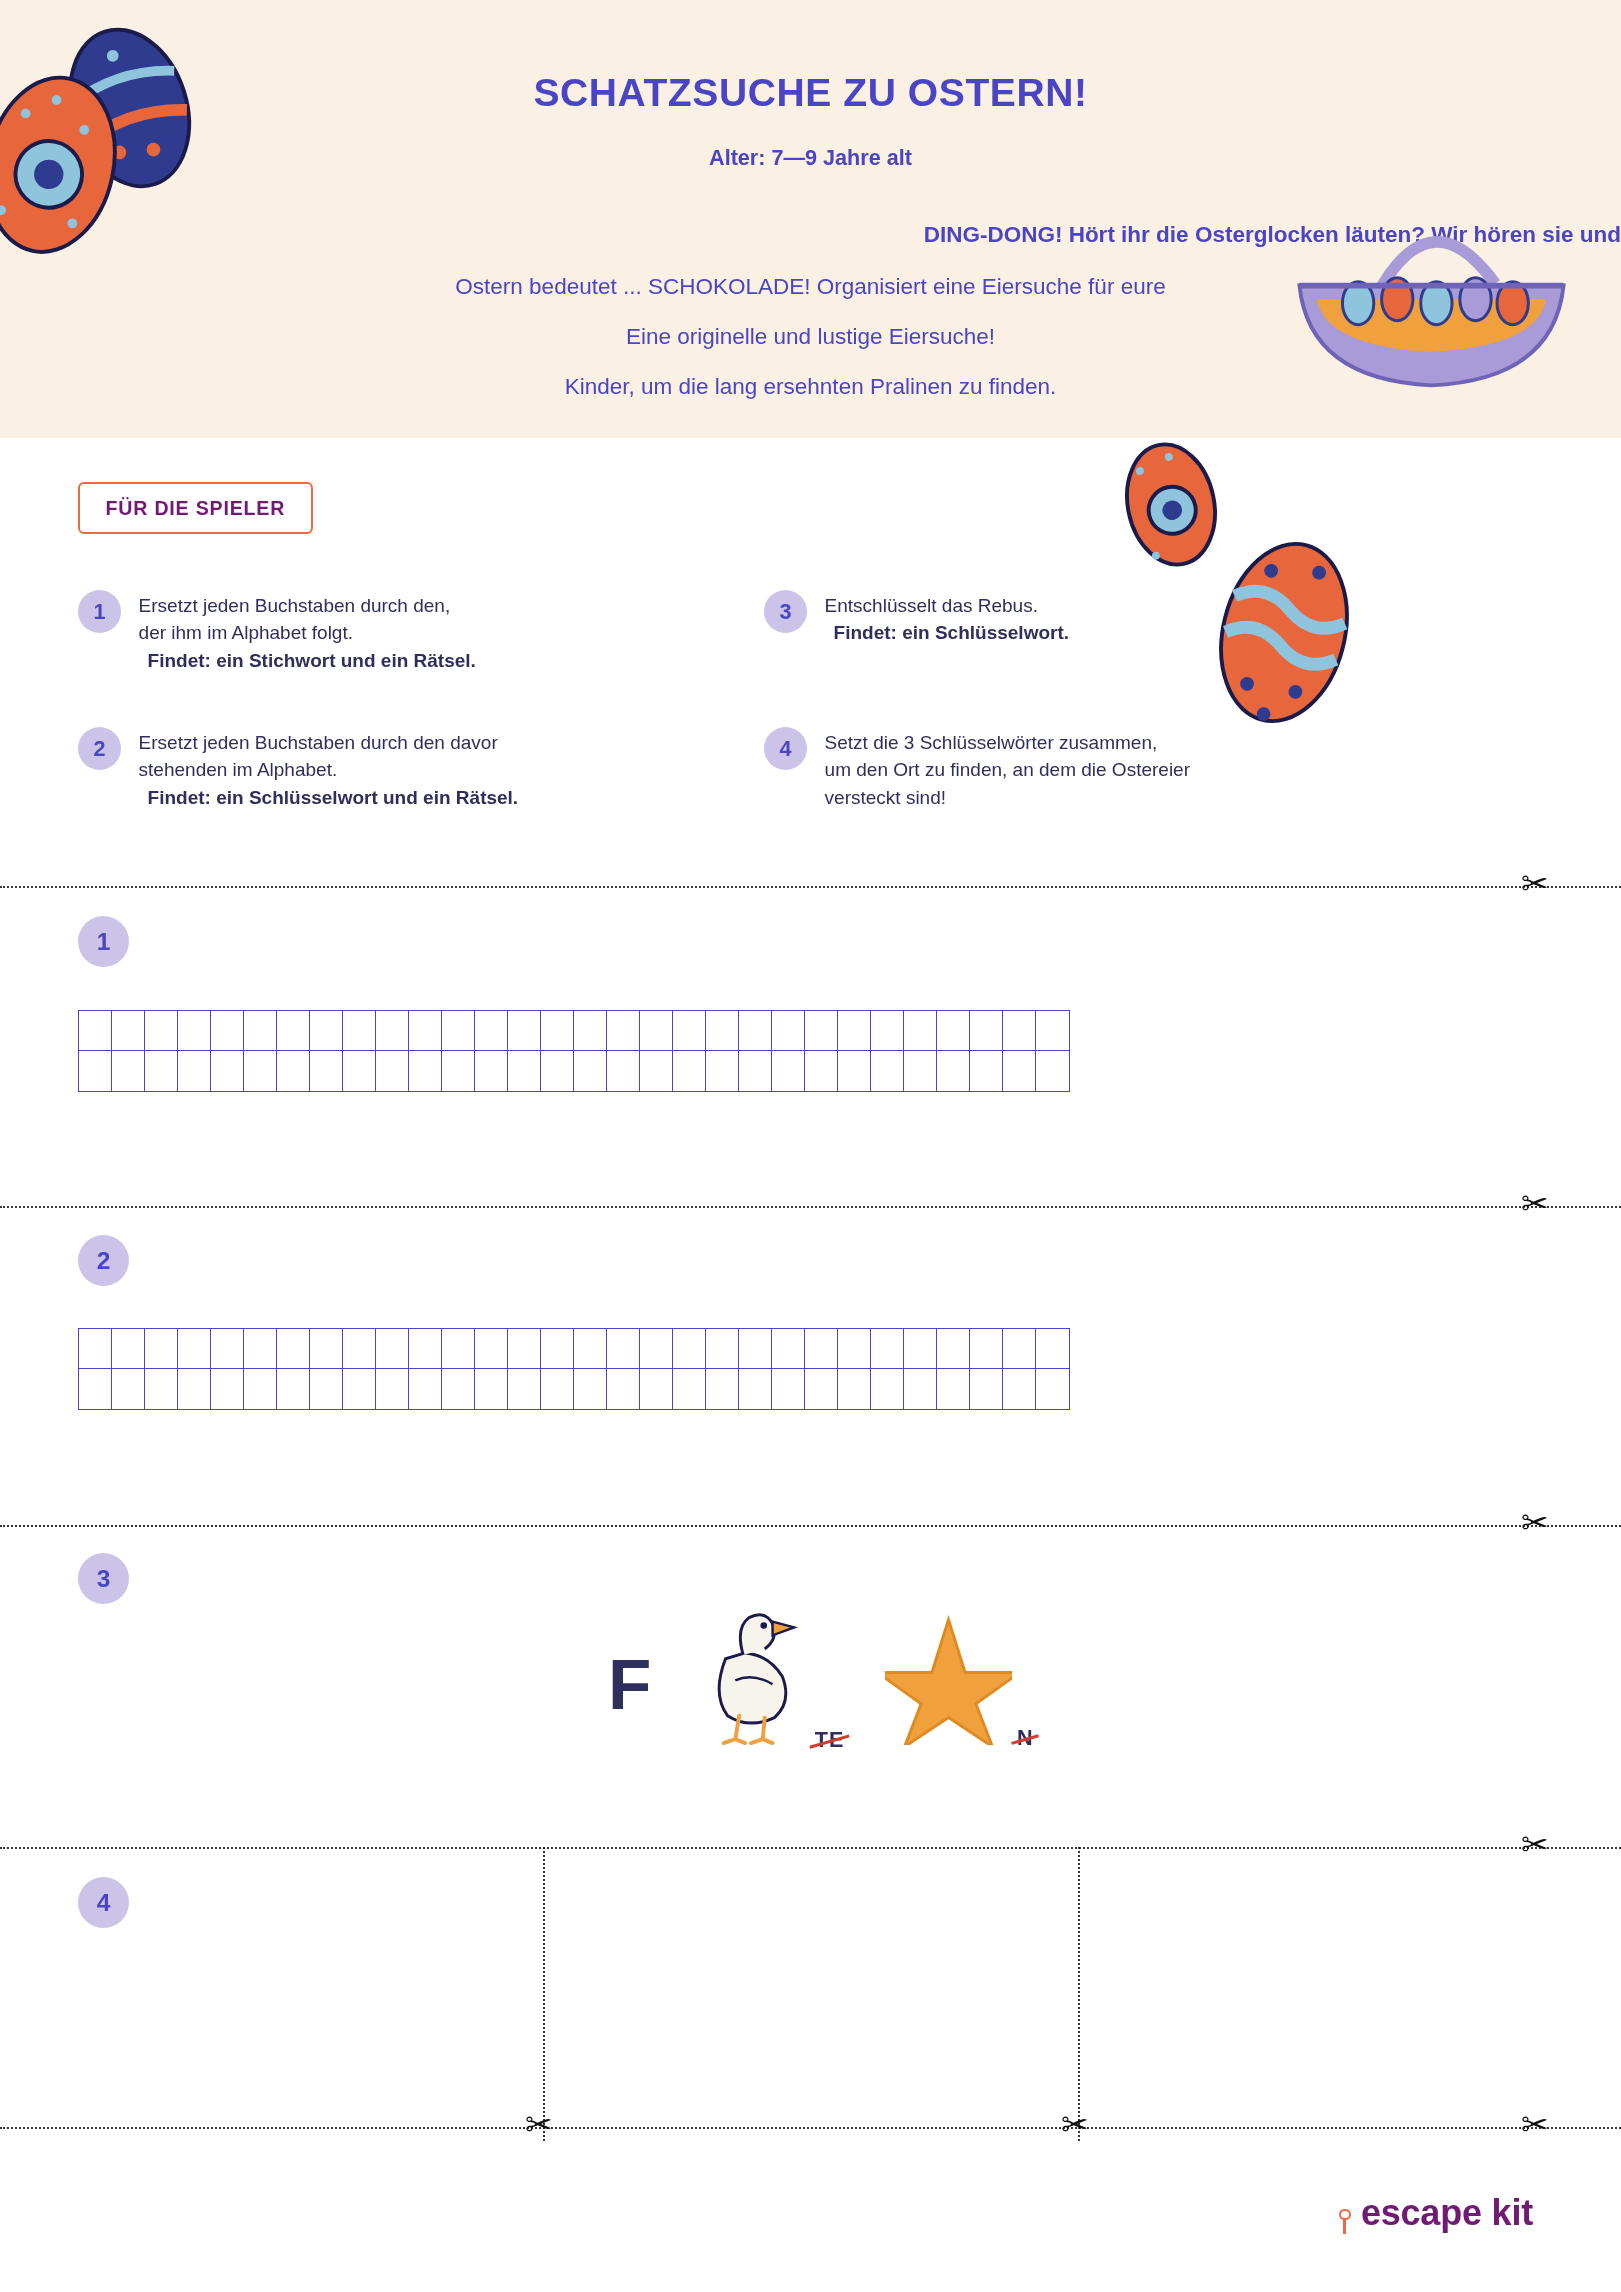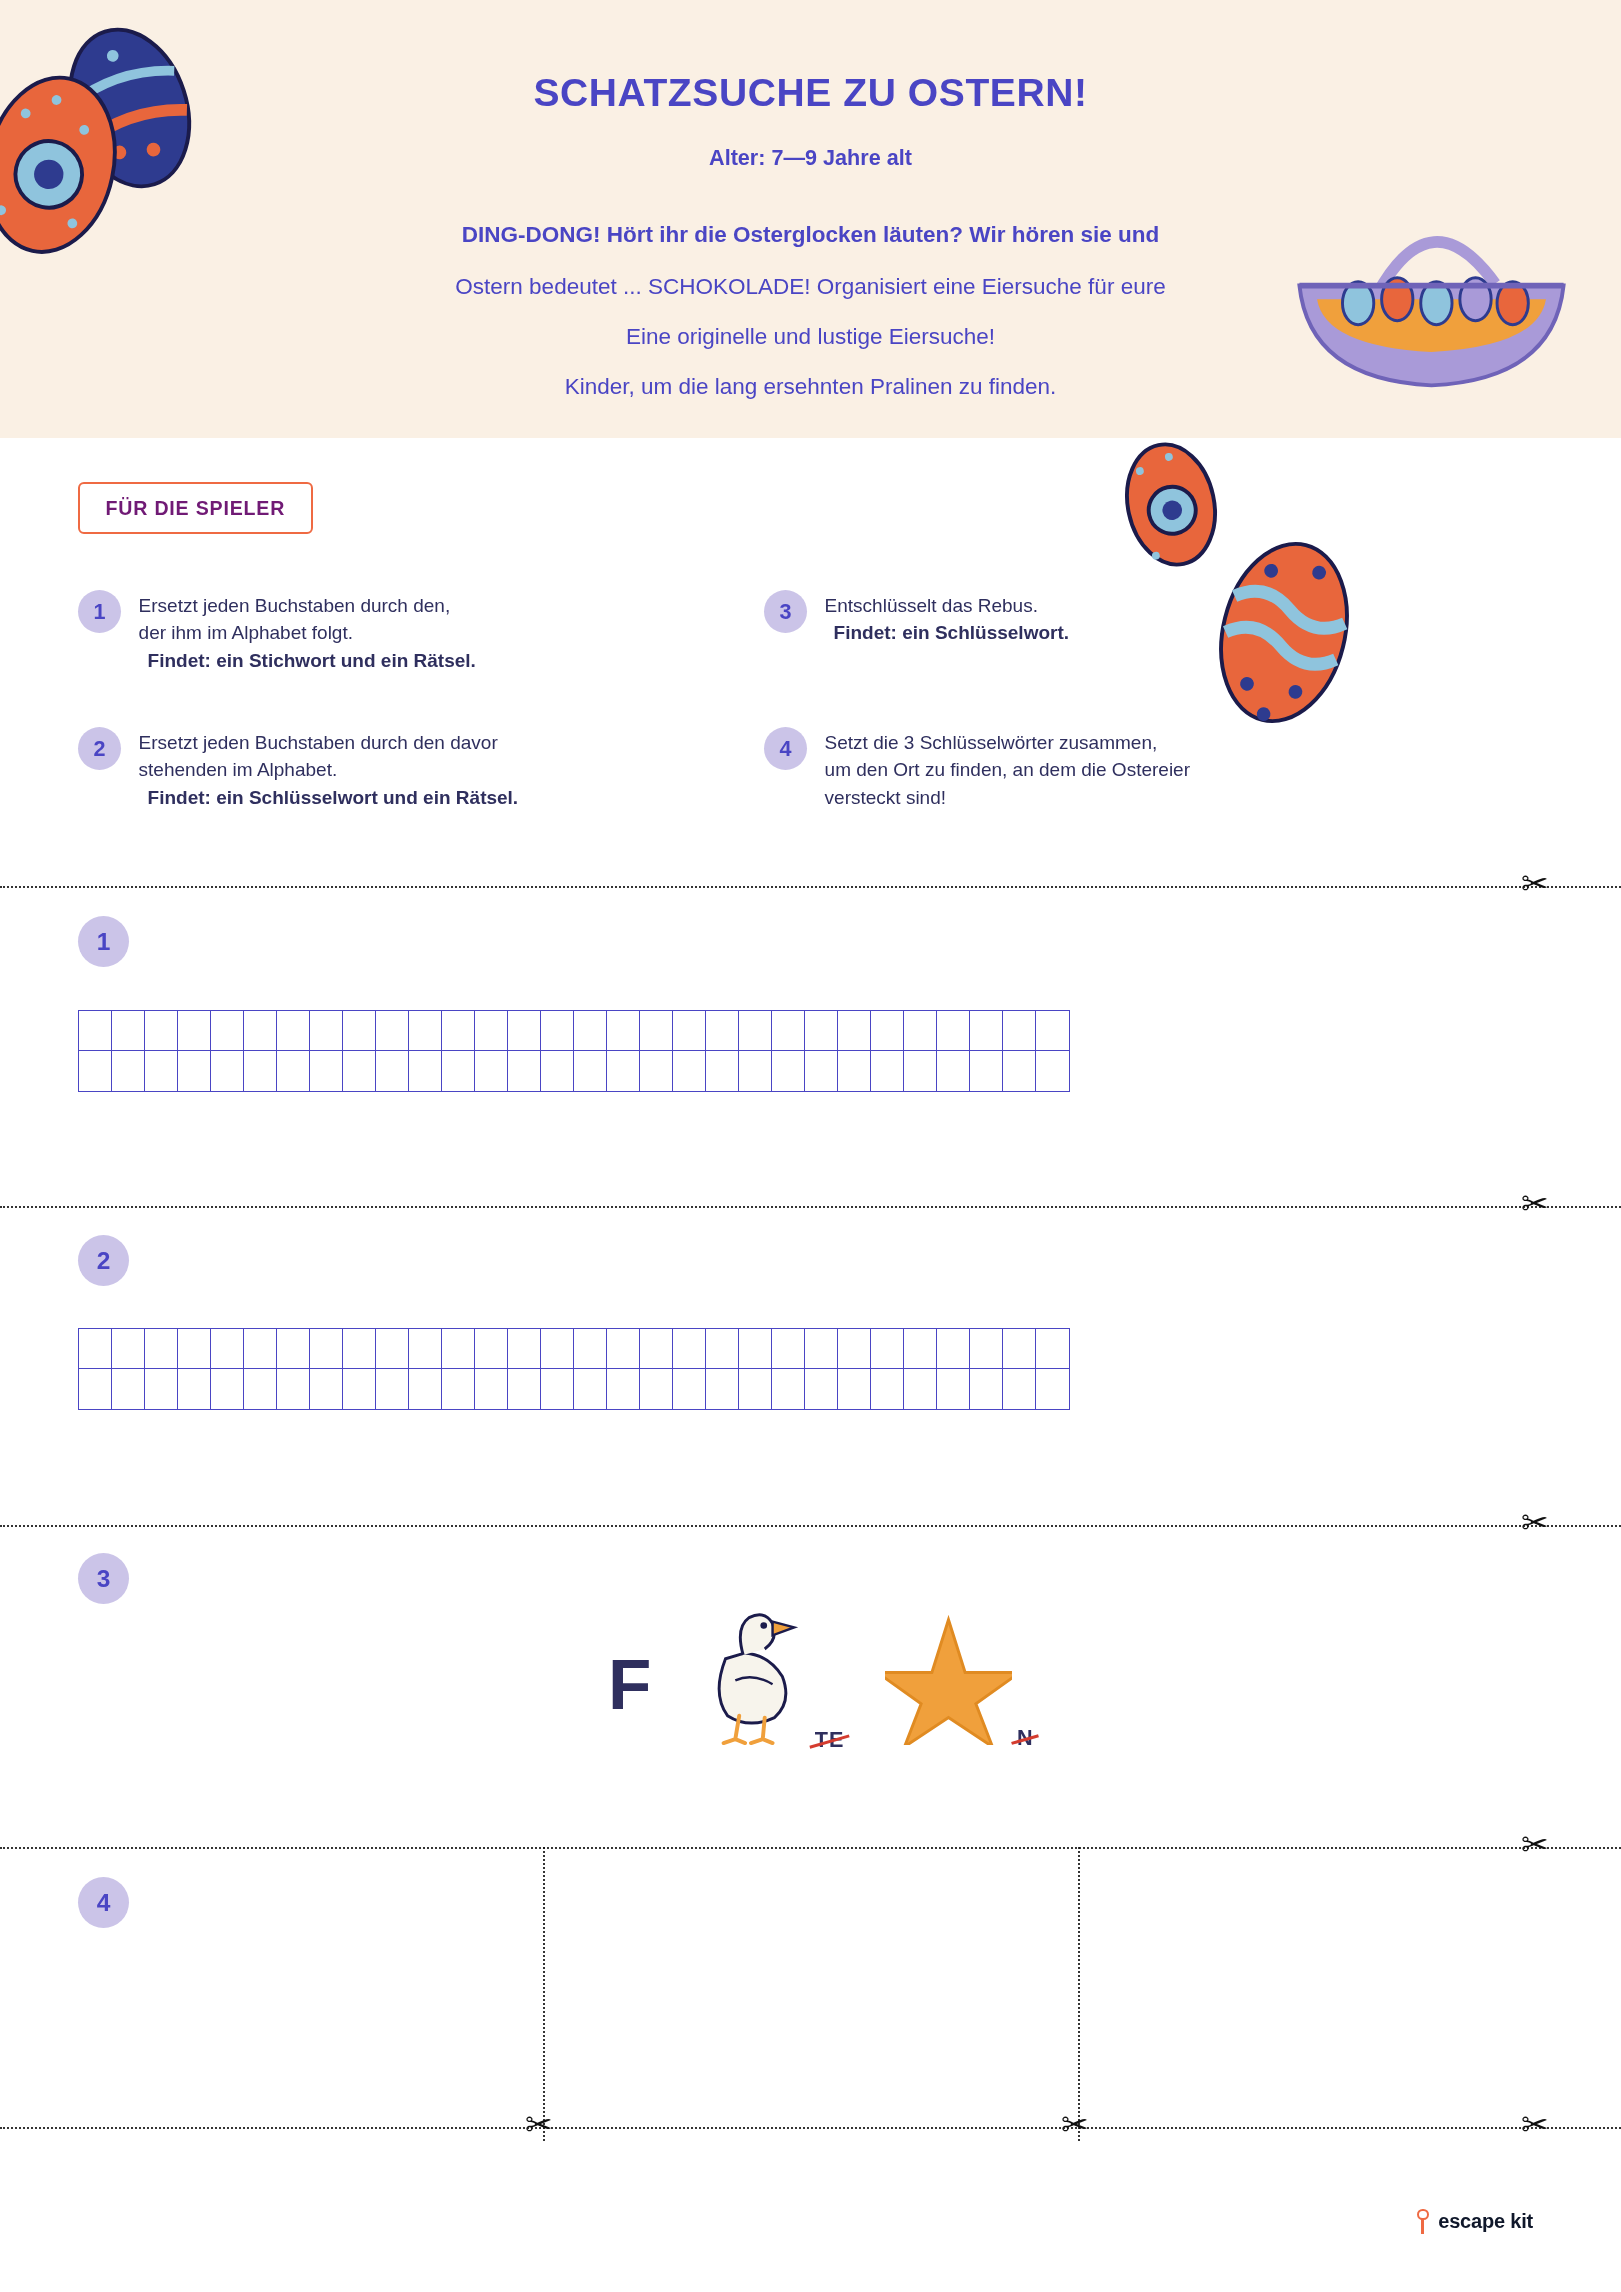--- a/index.html
+++ b/index.html
@@ -45,20 +45,21 @@
     font-size: 21.6px;
     font-weight: bold;
     color: #4a45c4;
   }
   .lead {
     margin: 0;
     padding-top: 43px;
     font-size: 22.5px;
     font-weight: bold;
     color: #4a45c4;
+    text-align: right;
   }
   .body-text {
     margin: 16px;
     padding-top: 7.8px;
     font-size: 22.5px;
     line-height: 1.42;
     color: #4a45c4;
     font-weight: normal;
   }
 
@@ -212,25 +213,25 @@
     background: #d43c2f;
     transform: rotate(-16deg);
   }
 
   
   .logo {
     position: absolute;
     right: 88px;
     bottom: 59px;
     display: flex;
-    align-items: center;
+    align-items: flex-end;
     gap: 7.8px;
-    font-size: 20px;
-    font-weight: bold;
-    color: #0f172a;
+    font-size: 36px;
+    font-weight: bold;
+    color: #701a75;
     letter-spacing: -0.2px;
   }
   .logo-key {
     width: 15.7px; height: 25.5px;
     position: relative;
   }
   .logo-key:before {
     content: "";
     position: absolute;
     left: 2px; top: 0;

